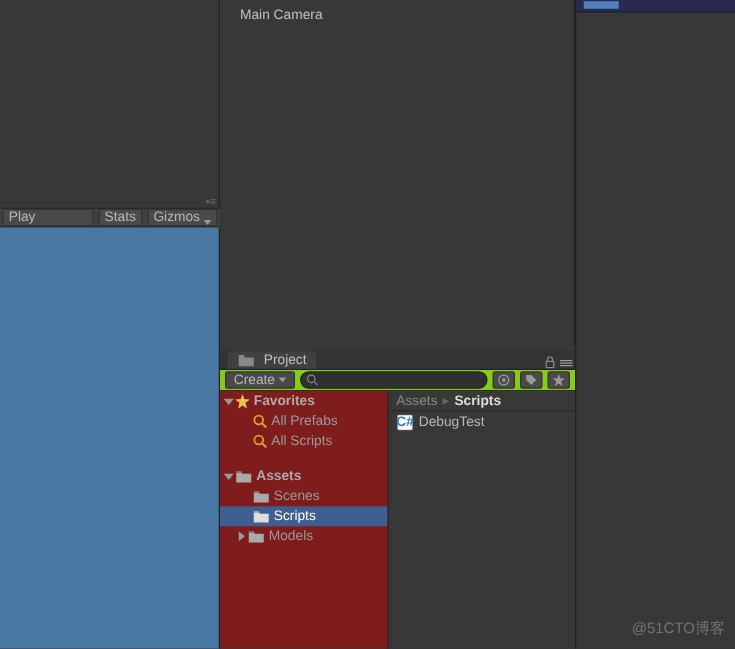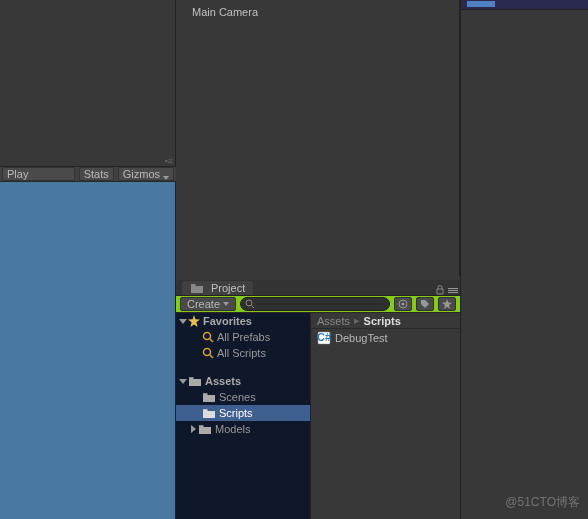--- a/index.html
+++ b/index.html
@@ -24,21 +24,21 @@
   .triline { display: flex; flex-direction: column; gap: 1px; }
   .triline div { width: 10px; height: 1px; background: #999; }
   
   .project-toolbar { height: 17px; background: #84cc16; border-bottom: 1px solid #282828; display: flex; align-items: center; padding: 0 4px; gap: 4px; }
   .create-btn { background: #4a4a4a; border: 1px solid #333; border-radius: 2px; padding: 0 6px; height: 14px; display: flex; align-items: center; color: #b8b8b8; cursor: pointer; font-size: 10px; }
   .search-box { flex: 1; background: #303030; border: 1px solid #222; border-radius: 7px; height: 14px; display: flex; align-items: center; padding: 0 4px; }
   .search-icon { color: #888; margin-right: 2px; }
   .tb-icon-btn { width: 18px; height: 14px; background: #4a4a4a; border: 1px solid #333; border-radius: 2px; display: flex; align-items: center; justify-content: center; cursor: pointer; }
   
   .project-body { display: flex; height: 206px; }
-  .tree-col { width: 135px; background: #0f172a; border-right: 1px solid #222; overflow: hidden; }
+  .tree-col { width: 135px; background: #7f1d1d; border-right: 1px solid #222; overflow: hidden; }
   .content-col { flex: 1; background: #383838; }
   
   .tree-item { display: flex; align-items: center; padding: 1px 2px; height: 16px; cursor: pointer; }
   .tree-item.sel { background: #3e5f8f; color: #fff; }
   .tree-arrow { width: 10px; display: flex; align-items: center; justify-content: center; }
   .arrow-down { width: 0; height: 0; border-left: 4px solid transparent; border-right: 4px solid transparent; border-top: 5px solid #999; }
   .arrow-right { width: 0; height: 0; border-top: 4px solid transparent; border-bottom: 4px solid transparent; border-left: 5px solid #999; }
   .tree-spacer { width: 10px; }
   .tree-indent { width: 14px; }
   .tree-label { color: #999; font-size: 11px; }

